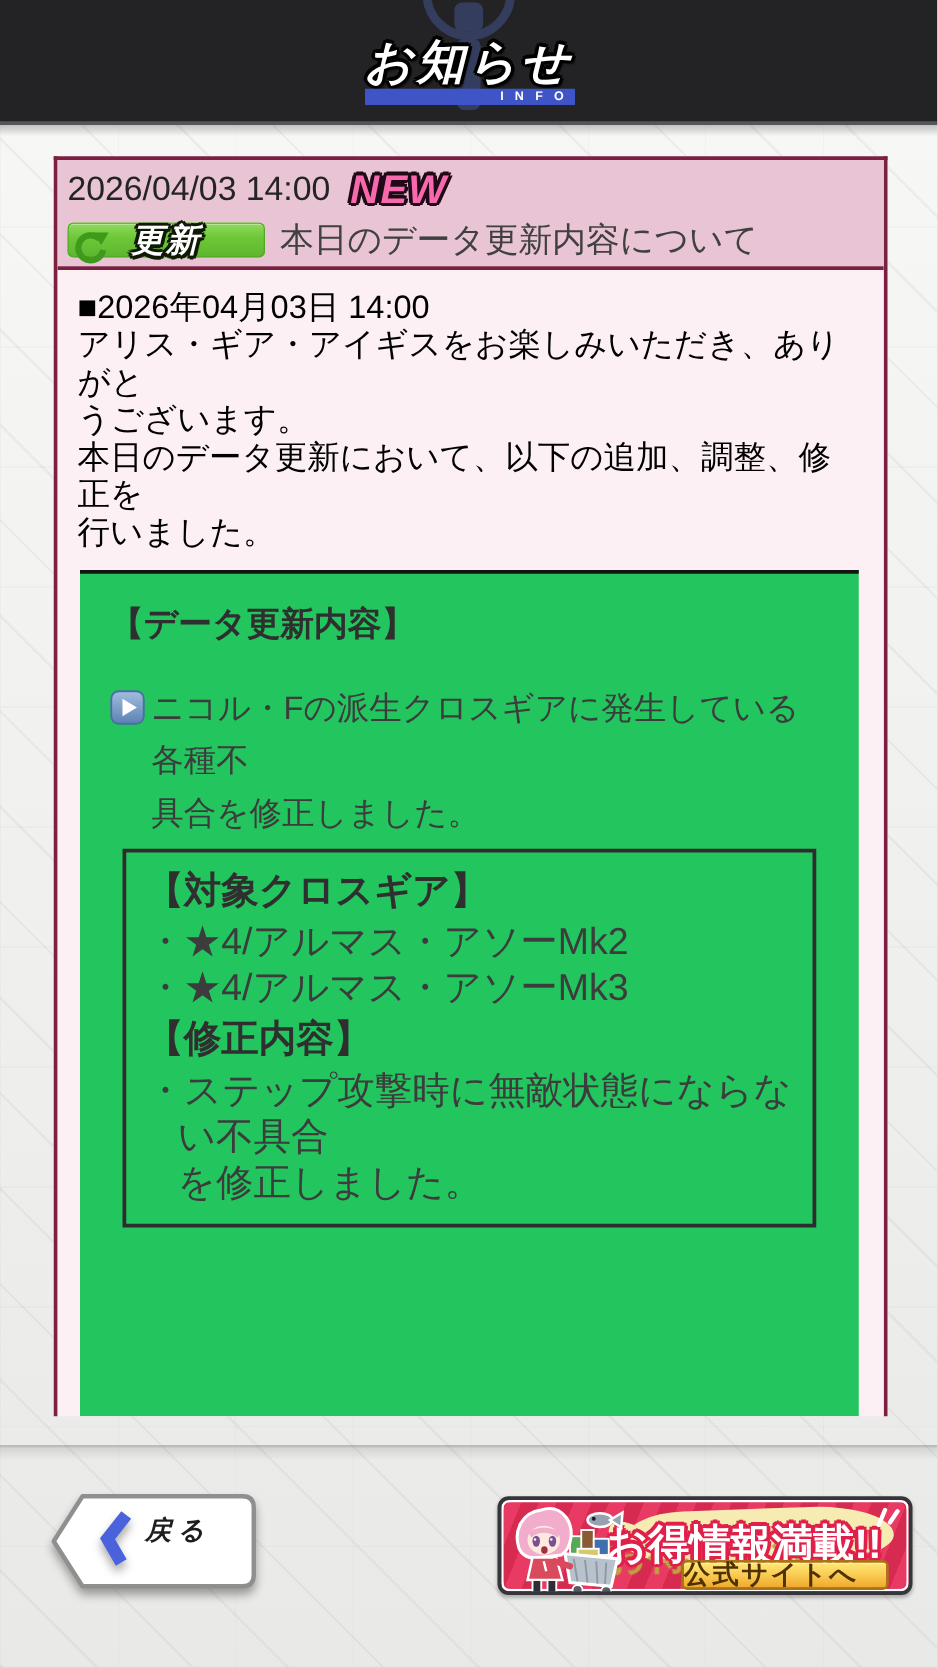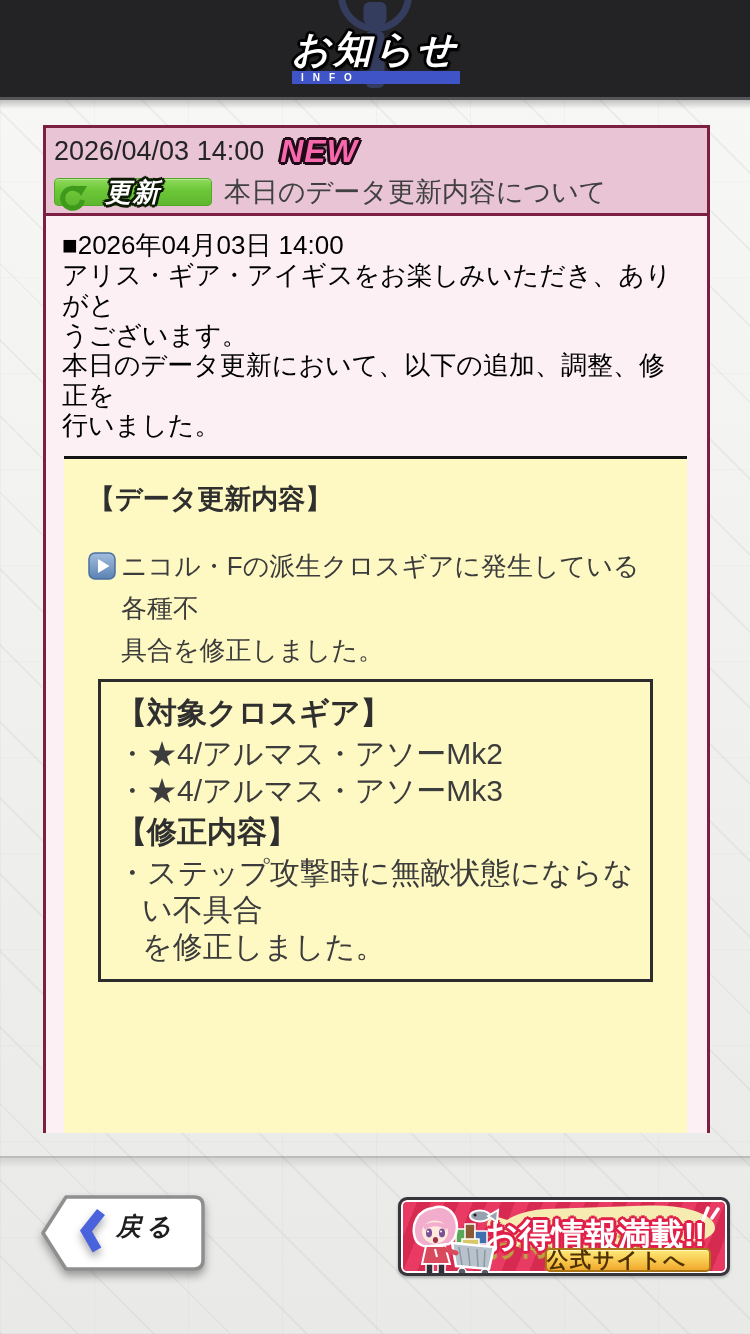--- a/index.html
+++ b/index.html
@@ -26,21 +26,21 @@
     background:#232326; border-bottom:3px solid #55565a; overflow:hidden; z-index:5; }
   .header-shadow { position:absolute; left:0; top:100px; width:750px; height:9px;
     background:linear-gradient(180deg, rgba(0,0,0,0.22), rgba(0,0,0,0)); z-index:4; }
   .info-glyph { position:absolute; left:334px; top:0; opacity:0.55; }
   .app-title { position:absolute; left:0; top:24px; width:750px; text-align:center;
     color:#fff; font-size:38px; font-weight:900; font-style:italic; letter-spacing:3px;
     text-shadow:-3px 0 0 #000, 3px 0 0 #000, 0 -3px 0 #000, 0 3px 0 #000,
       -2px -2px 0 #000, 2px -2px 0 #000, -2px 2px 0 #000, 2px 3px 2px #000; }
   .info-bar { position:absolute; left:292px; top:71px; width:168px; height:13px;
     background:#3f54c6; color:#fff; font-size:10px; font-weight:bold;
-    letter-spacing:9px; text-align:left; line-height:13px; padding-left:9px; }
+    letter-spacing:9px; text-align:right; line-height:13px; padding-left:9px; }
 
   
   .notice-card { position:absolute; left:43px; top:125px; width:667px; height:1008px;
     border:3px solid #7b2040; border-bottom:none; overflow:hidden; background:#fcf0f5; }
   .card-header { height:85px; background:#e9c4d4; padding:5px 0 0 8px; }
   .date-row { display:flex; align-items:center; height:36px; }
   .notice-date { font-size:27px; color:#242424; }
   .new-badge { margin-left:16px; font-size:32px; font-weight:900; font-style:italic;
     color:#f768ac; letter-spacing:1px;
     text-shadow:-3px 0 0 #200a18, 3px 0 0 #200a18, 0 -3px 0 #200a18, 0 3px 0 #200a18,
@@ -54,38 +54,38 @@
     letter-spacing:2px;
     text-shadow:-3px 0 0 #0e1a06, 3px 0 0 #0e1a06, 0 -3px 0 #0e1a06, 0 3px 0 #0e1a06,
       -2px -2px 0 #0e1a06, 2px -2px 0 #0e1a06, -2px 2px 0 #0e1a06, 2px 2px 0 #0e1a06; }
   .refresh-icon { position:absolute; left:3px; top:4px; }
   .notice-title { margin-left:12px; font-size:27px; color:#404040; }
   .card-divider { height:3px; background:#7b2040; }
   .card-body { background:#fcf0f5; height:calc(100% - 88px); display:flex; flex-direction:column; }
   .intro-text { margin:14px 20px 16px 16px; font-size:26px; line-height:30px;
     color:#000000; white-space:pre-line; }
   .content-block { flex:1; margin:0 20px 0 18px; border-top:3px solid #141414;
-    background:#fef9c3; padding:20px 22px 0 24px; }
+    background:#22c55e; padding:20px 22px 0 24px; }
   .section-heading { font-size:27px; font-weight:bold; color:#2f2f2f; line-height:40px; }
   .bullet-row { display:flex; margin-top:26px; }
   .play-icon { flex:0 0 auto; margin-top:7px; margin-right:5px; }
   .bullet-text { font-size:26px; line-height:42px; color:#3c3c3c; white-space:pre-line; }
   .inner-box { margin:8px 12px 0 10px; border:3px solid #2d2d2d;
     padding:12px 16px 14px 16px; font-size:30px; line-height:37px; color:#3c3c3c; }
   .inner-heading { font-weight:bold; color:#2f2f2f; }
   .inner-list { margin-top:4px; white-space:pre-line; }
   .fix-heading { margin-top:4px; }
   .fix-item { margin-top:4px; padding-left:25px; text-indent:-25px; white-space:pre-line; }
 
   
   .back-button { position:absolute; left:36px; top:1192px; width:176px; height:82px;
     cursor:pointer; }
   .back-button svg { filter:drop-shadow(0 5px 4px rgba(0,0,0,0.35)); }
   .back-chevron { position:absolute; left:38px; top:15px; }
-  .back-label { position:absolute; left:80px; top:18px; font-size:25px; font-weight:900;
+  .back-label { position:absolute; left:80px; top:18px; font-size:21px; font-weight:900;
     font-style:italic; color:#1e1e1e; letter-spacing:5px; }
 
   .ad-banner { position:absolute; left:398px; top:1197px; width:332px; height:79px;
     border-radius:9px; border:3px solid #35353b; background:#dd2f56;
     box-shadow:inset 0 0 0 2px #ffffff, 0 2px 3px rgba(0,0,0,0.25);
     overflow:hidden; cursor:pointer; }
   .ad-stripes { position:absolute; inset:2px; border-radius:6px;
     background:repeating-linear-gradient(112deg, #e83a62 0 13px, #d62a50 13px 26px); }
   .ad-blob { position:absolute; left:98px; top:7px; width:216px; height:44px;
     background:#f6ecb2; border-radius:40% 55% 50% 60% / 90% 100% 80% 90%;

